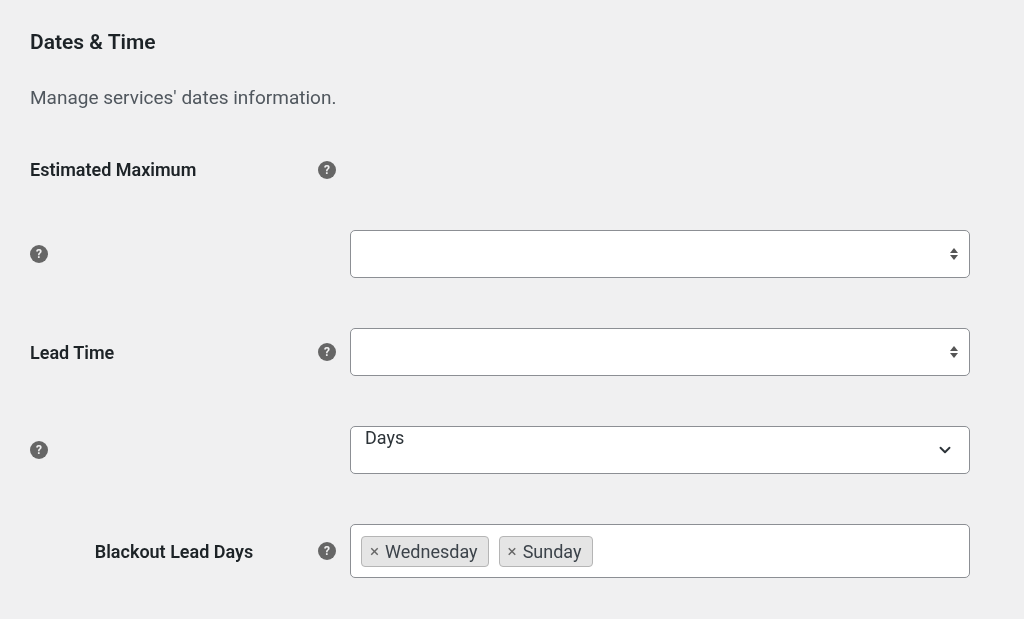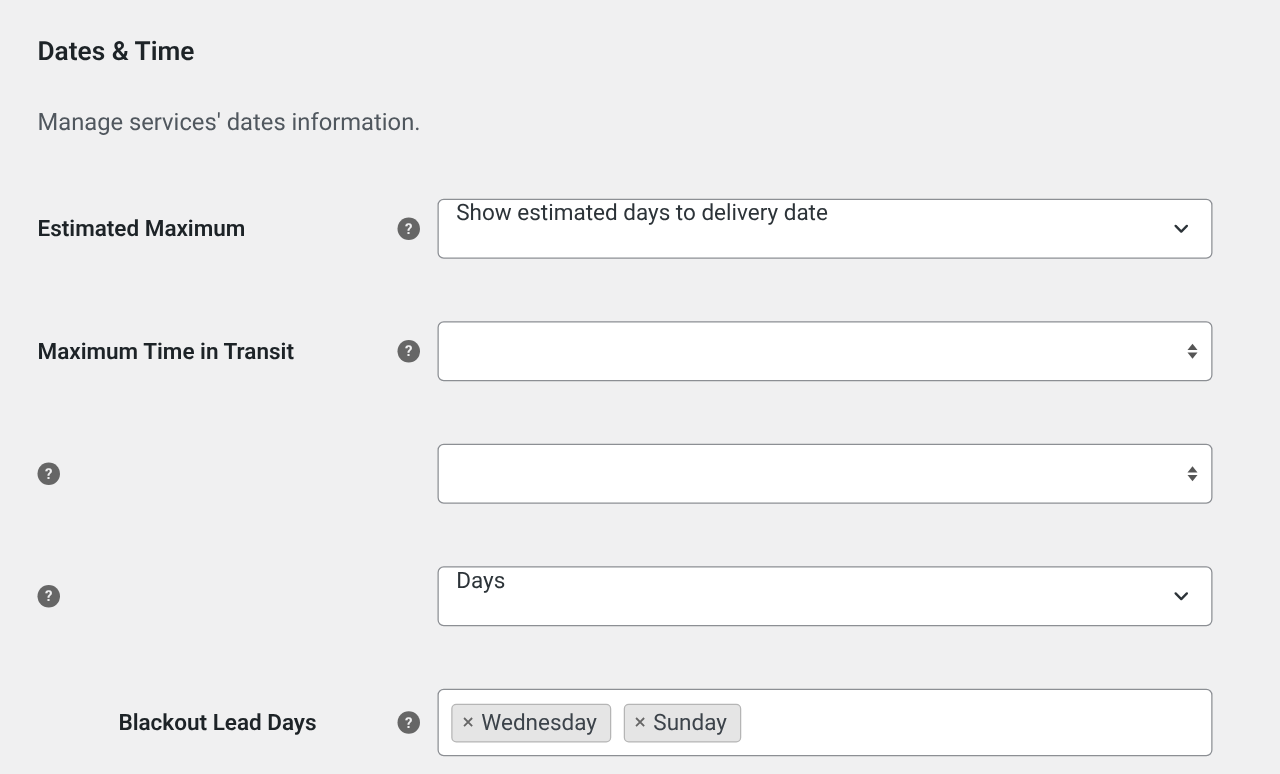--- a/index.html
+++ b/index.html
@@ -142,47 +142,37 @@
 <body>
 
 <h2 class="section-title">Dates &amp; Time</h2>
 <p class="section-desc">Manage services' dates information.</p>
 
 <div class="field-row">
   <div class="label-col">
     <span class="field-label">Estimated Maximum</span>
     <span class="help-icon">?</span>
   </div>
-  <div class="input-col">
-    <div class="select-wrap">
-      <div class="select-input">Show estimated days to delivery date</div>
-      <span class="chevron-icon">
-        <svg viewBox="0 0 24 24" fill="none" stroke="#2c3338" stroke-width="2.5" stroke-linecap="round" stroke-linejoin="round">
-            <polyline points="6 9 12 15 18 9"></polyline>
-          </svg>
-      </span>
-    </div>
-  </div>
-</div>
-
-<div class="field-row">
-  <div class="label-col">
-    <span class="field-label">Maximum Time in Transit</span>
+</div>
+
+<div class="field-row">
+  <div class="label-col">
     <span class="help-icon">?</span>
   </div>
   <div class="input-col">
     <div class="number-wrap">
       <input type="text" class="number-input" value="" style="">
       <span class="stepper-icon"></span>
     </div>
   </div>
 </div>
 
 <div class="field-row">
   <div class="label-col">
+    <span class="field-label">Lead Time</span>
     <span class="help-icon">?</span>
   </div>
   <div class="input-col">
     <div class="number-wrap">
       <input type="text" class="number-input" value="" style="">
       <span class="stepper-icon"></span>
     </div>
   </div>
 </div>
 

